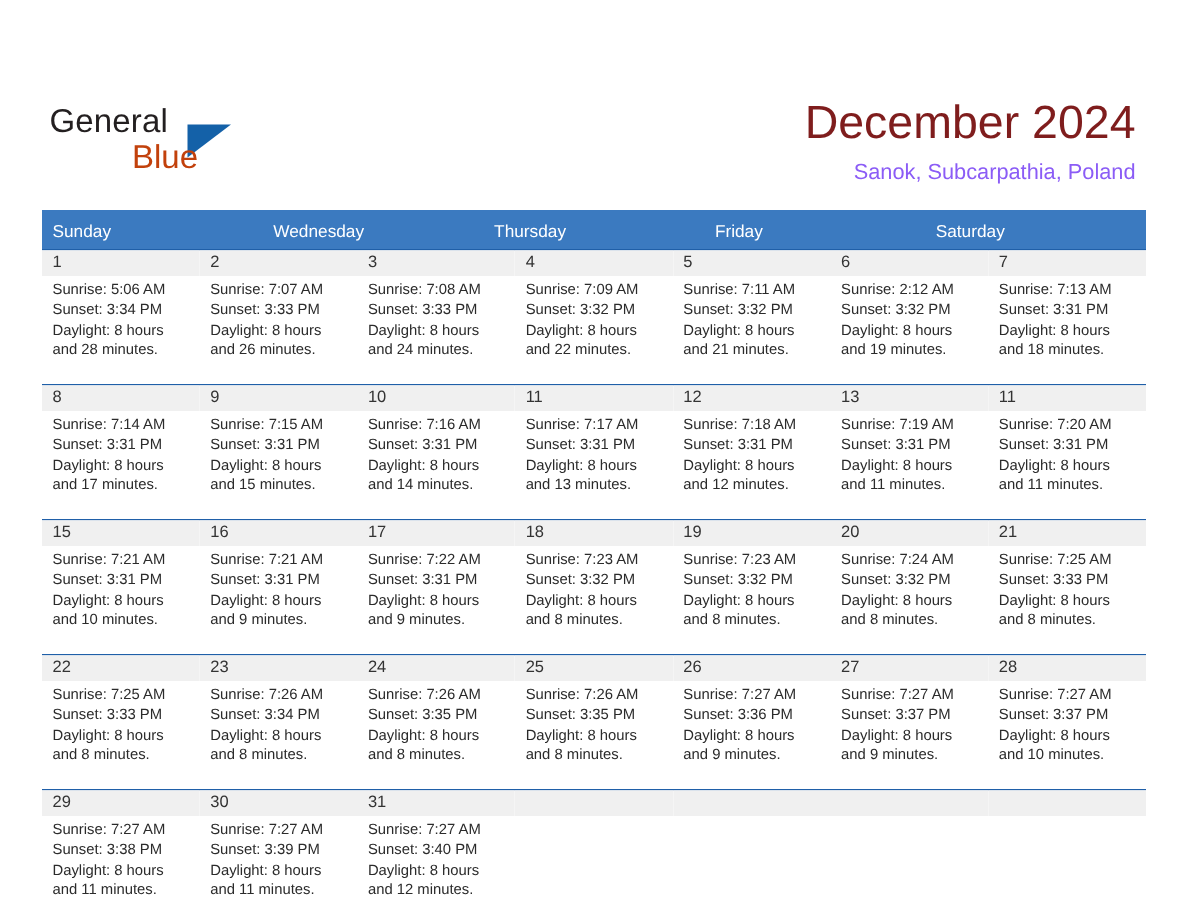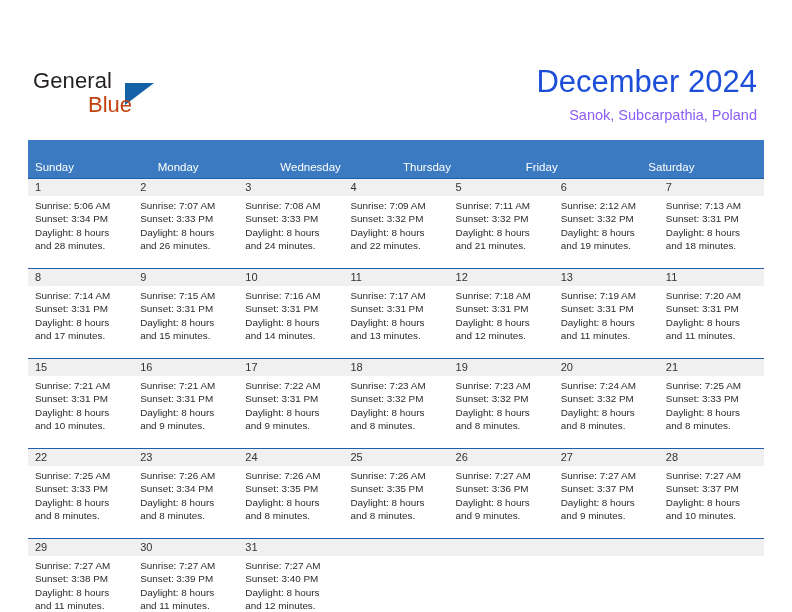--- a/index.html
+++ b/index.html
@@ -65,21 +65,21 @@
   }
   .title-block {
     position: absolute;
     right: 35px;
     top: 28px;
     text-align: right;
   }
   .month-title {
     font-size: 31px;
     font-weight: normal;
-    color: #1d4ed8;
+    color: #7f1d1d;
     line-height: 38px;
     white-space: nowrap;
   }
   .location {
     font-size: 14.5px;
     color: #8b5cf6;
     line-height: 22px;
     margin-top: 3px;
     white-space: nowrap;
   }
@@ -92,21 +92,21 @@
     width: 736px;
   }
   .weekdays {
     display: flex;
     width: 100%;
     background: #3b7ac0;
   }
   .weekday {
     flex: 1 1 0;
     box-sizing: border-box;
-    padding: 20px 0 4px 7px;
+    padding: 8px 0 4px 7px;
     color: #ffffff;
     font-size: 11.5px;
     line-height: 14px;
     white-space: nowrap;
   }
   .week {
     display: flex;
     width: 100%;
     border-top: 1.3px solid #1f5fa8;
     box-sizing: border-box;
@@ -154,21 +154,20 @@
     <div class="title-block">
       <div class="month-title">December 2024</div>
       <div class="location">Sanok, Subcarpathia, Poland</div>
     </div>
 
   </div>
 
   <div class="calendar">
     <div class="weekdays">
         <div class="weekday">Sunday</div>
-        <div class="weekday">Monday</div>
         <div class="weekday">Wednesday</div>
         <div class="weekday">Thursday</div>
         <div class="weekday">Friday</div>
         <div class="weekday">Saturday</div>
       </div>
     <div id="weeks-container">
         <div class="week">
           <div class="day-cell">
             <div class="day-number-band">1</div>
             <div class="day-info">

